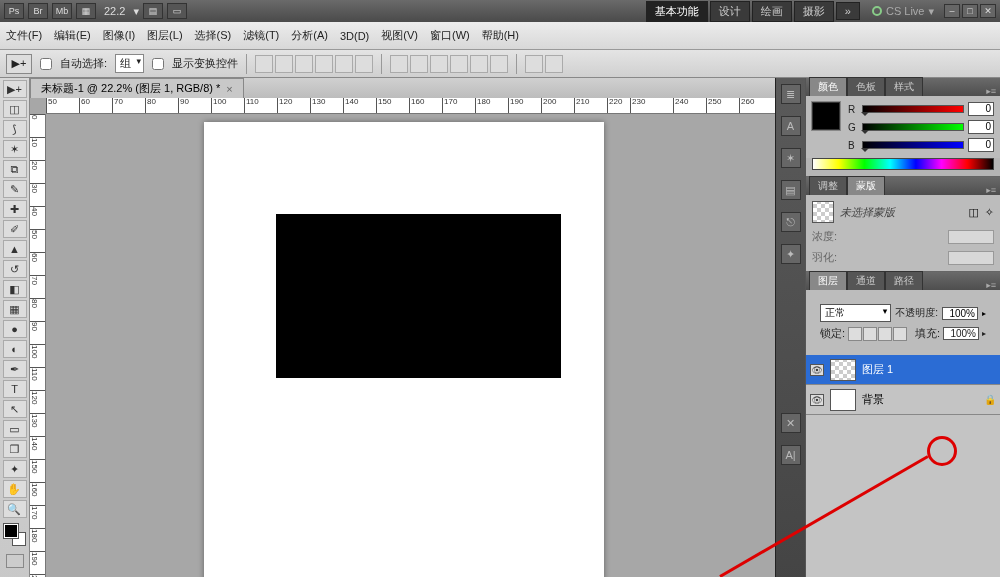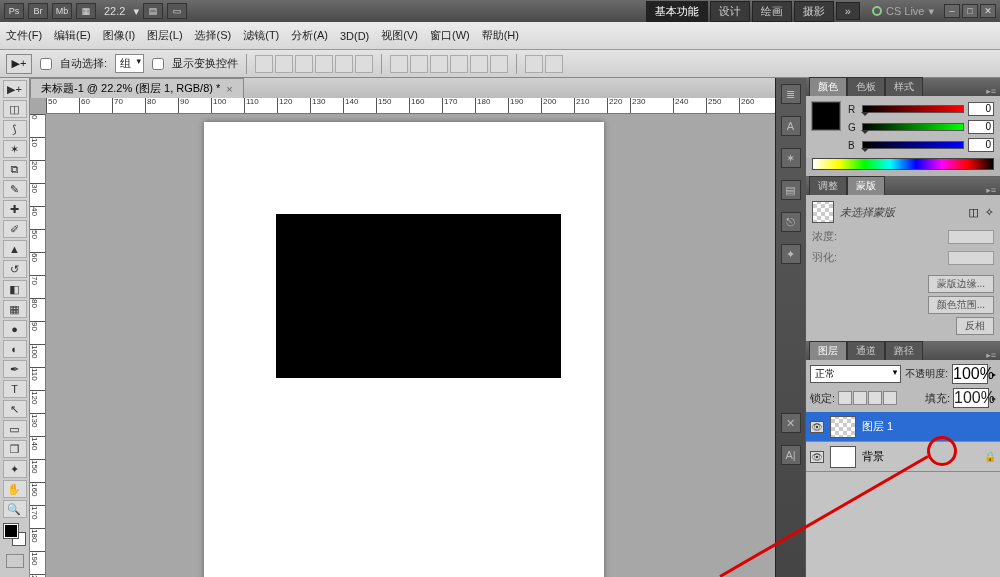--- a/index.html
+++ b/index.html
@@ -60,26 +60,26 @@
 .slider-val { width: 26px; height: 14px; background: #fff; border: 1px solid #555; text-align: right; padding-right: 2px; font-size: 10px; }
 .spectrum { height: 12px; margin: 0 6px 6px 6px; background: linear-gradient(90deg,#fff,#ff0,#0f0,#0ff,#00f,#f0f,#f00,#000); border: 1px solid #444; }
 .mask-body { background: #bcbcbc; padding: 6px; display: flex; flex-direction: column; gap: 6px; }
 .mask-head { display: flex; align-items: center; gap: 6px; }
 .mask-check { width: 22px; height: 22px; background: repeating-conic-gradient(#ccc 0 25%,#fff 0 50%) 0/8px 8px; border: 1px solid #555; }
 .mask-row { display: flex; align-items: center; gap: 6px; color: #666; }
 .mask-row .field { flex: 1; }
 .mask-row .valbox { width: 46px; height: 14px; background: #d8d8d8; border: 1px solid #999; }
 .mask-btns { display: flex; flex-direction: column; align-items: flex-end; gap: 3px; margin-top: 4px; }
 .mask-btns .mbtn { padding: 1px 8px; font-size: 10px; background: #d6d6d6; border: 1px solid #888; color: #555; cursor: pointer; }
-.layers-head { background: #bcbcbc; padding: 4px; display: flex; flex-direction: column; gap: 4px; }
+.layers-head { background: #bcbcbc; padding: 14px; display: flex; flex-direction: column; gap: 4px; }
 .layers-row1 { display: flex; align-items: center; gap: 4px; }
 .blend-combo { flex: 1; background: #fff; border: 1px solid #555; padding: 1px 4px; font-size: 10px; position: relative; }
 .blend-combo::after { content: "▾"; position: absolute; right: 3px; font-size: 9px; }
 .opacity-lbl { font-size: 10px; color: #222; }
-.percent-box { width: 36px; background: #fff; border: 1px solid #555; font-size: 16px; text-align: right; padding-right: 2px; }
+.percent-box { width: 36px; background: #fff; border: 1px solid #555; font-size: 10px; text-align: right; padding-right: 2px; }
 .layers-row2 { display: flex; align-items: center; gap: 3px; font-size: 10px; color: #222; }
 .lock-icons { display: flex; gap: 1px; }
 .lock-icons div { width: 14px; height: 14px; border: 1px solid #888; background: #ddd; }
 .layer-list { background: #c4c4c4; }
 .layer-item { display: flex; align-items: center; height: 30px; border-bottom: 1px solid #888; padding: 2px 4px; gap: 6px; }
 .layer-item.active { background: #2b6cd4; color: #fff; }
 .eye { width: 14px; height: 12px; border: 1px solid #555; background: #ddd; display: flex; align-items: center; justify-content: center; font-size: 9px; color: #333; cursor: pointer; }
 .thumb { width: 26px; height: 22px; background: #fff; border: 1px solid #555; }
 .thumb.checker { background: repeating-conic-gradient(#ccc 0 25%,#fff 0 50%) 0/8px 8px; }
 .layer-name { flex: 1; font-size: 11px; }
@@ -321,25 +321,20 @@
           </span>
         </div>
         <div class="mask-row">
             <span class="field">浓度:</span>
             <div class="valbox"></div>
           </div>
         <div class="mask-row">
             <span class="field">羽化:</span>
             <div class="valbox"></div>
           </div>
-        <div class="mask-btns">
-          <div class="mbtn">蒙版边缘...</div>
-          <div class="mbtn">颜色范围...</div>
-          <div class="mbtn">反相</div>
-        </div>
       </div>
     </div>
 
     <div class="panel" style="flex:1;display:flex;flex-direction:column">
       <div class="panel-tabs">
         <div class="ptab active">图层</div>
         <div class="ptab">通道</div>
         <div class="ptab">路径</div>
         <div class="menu">▸≡</div>
       </div>

